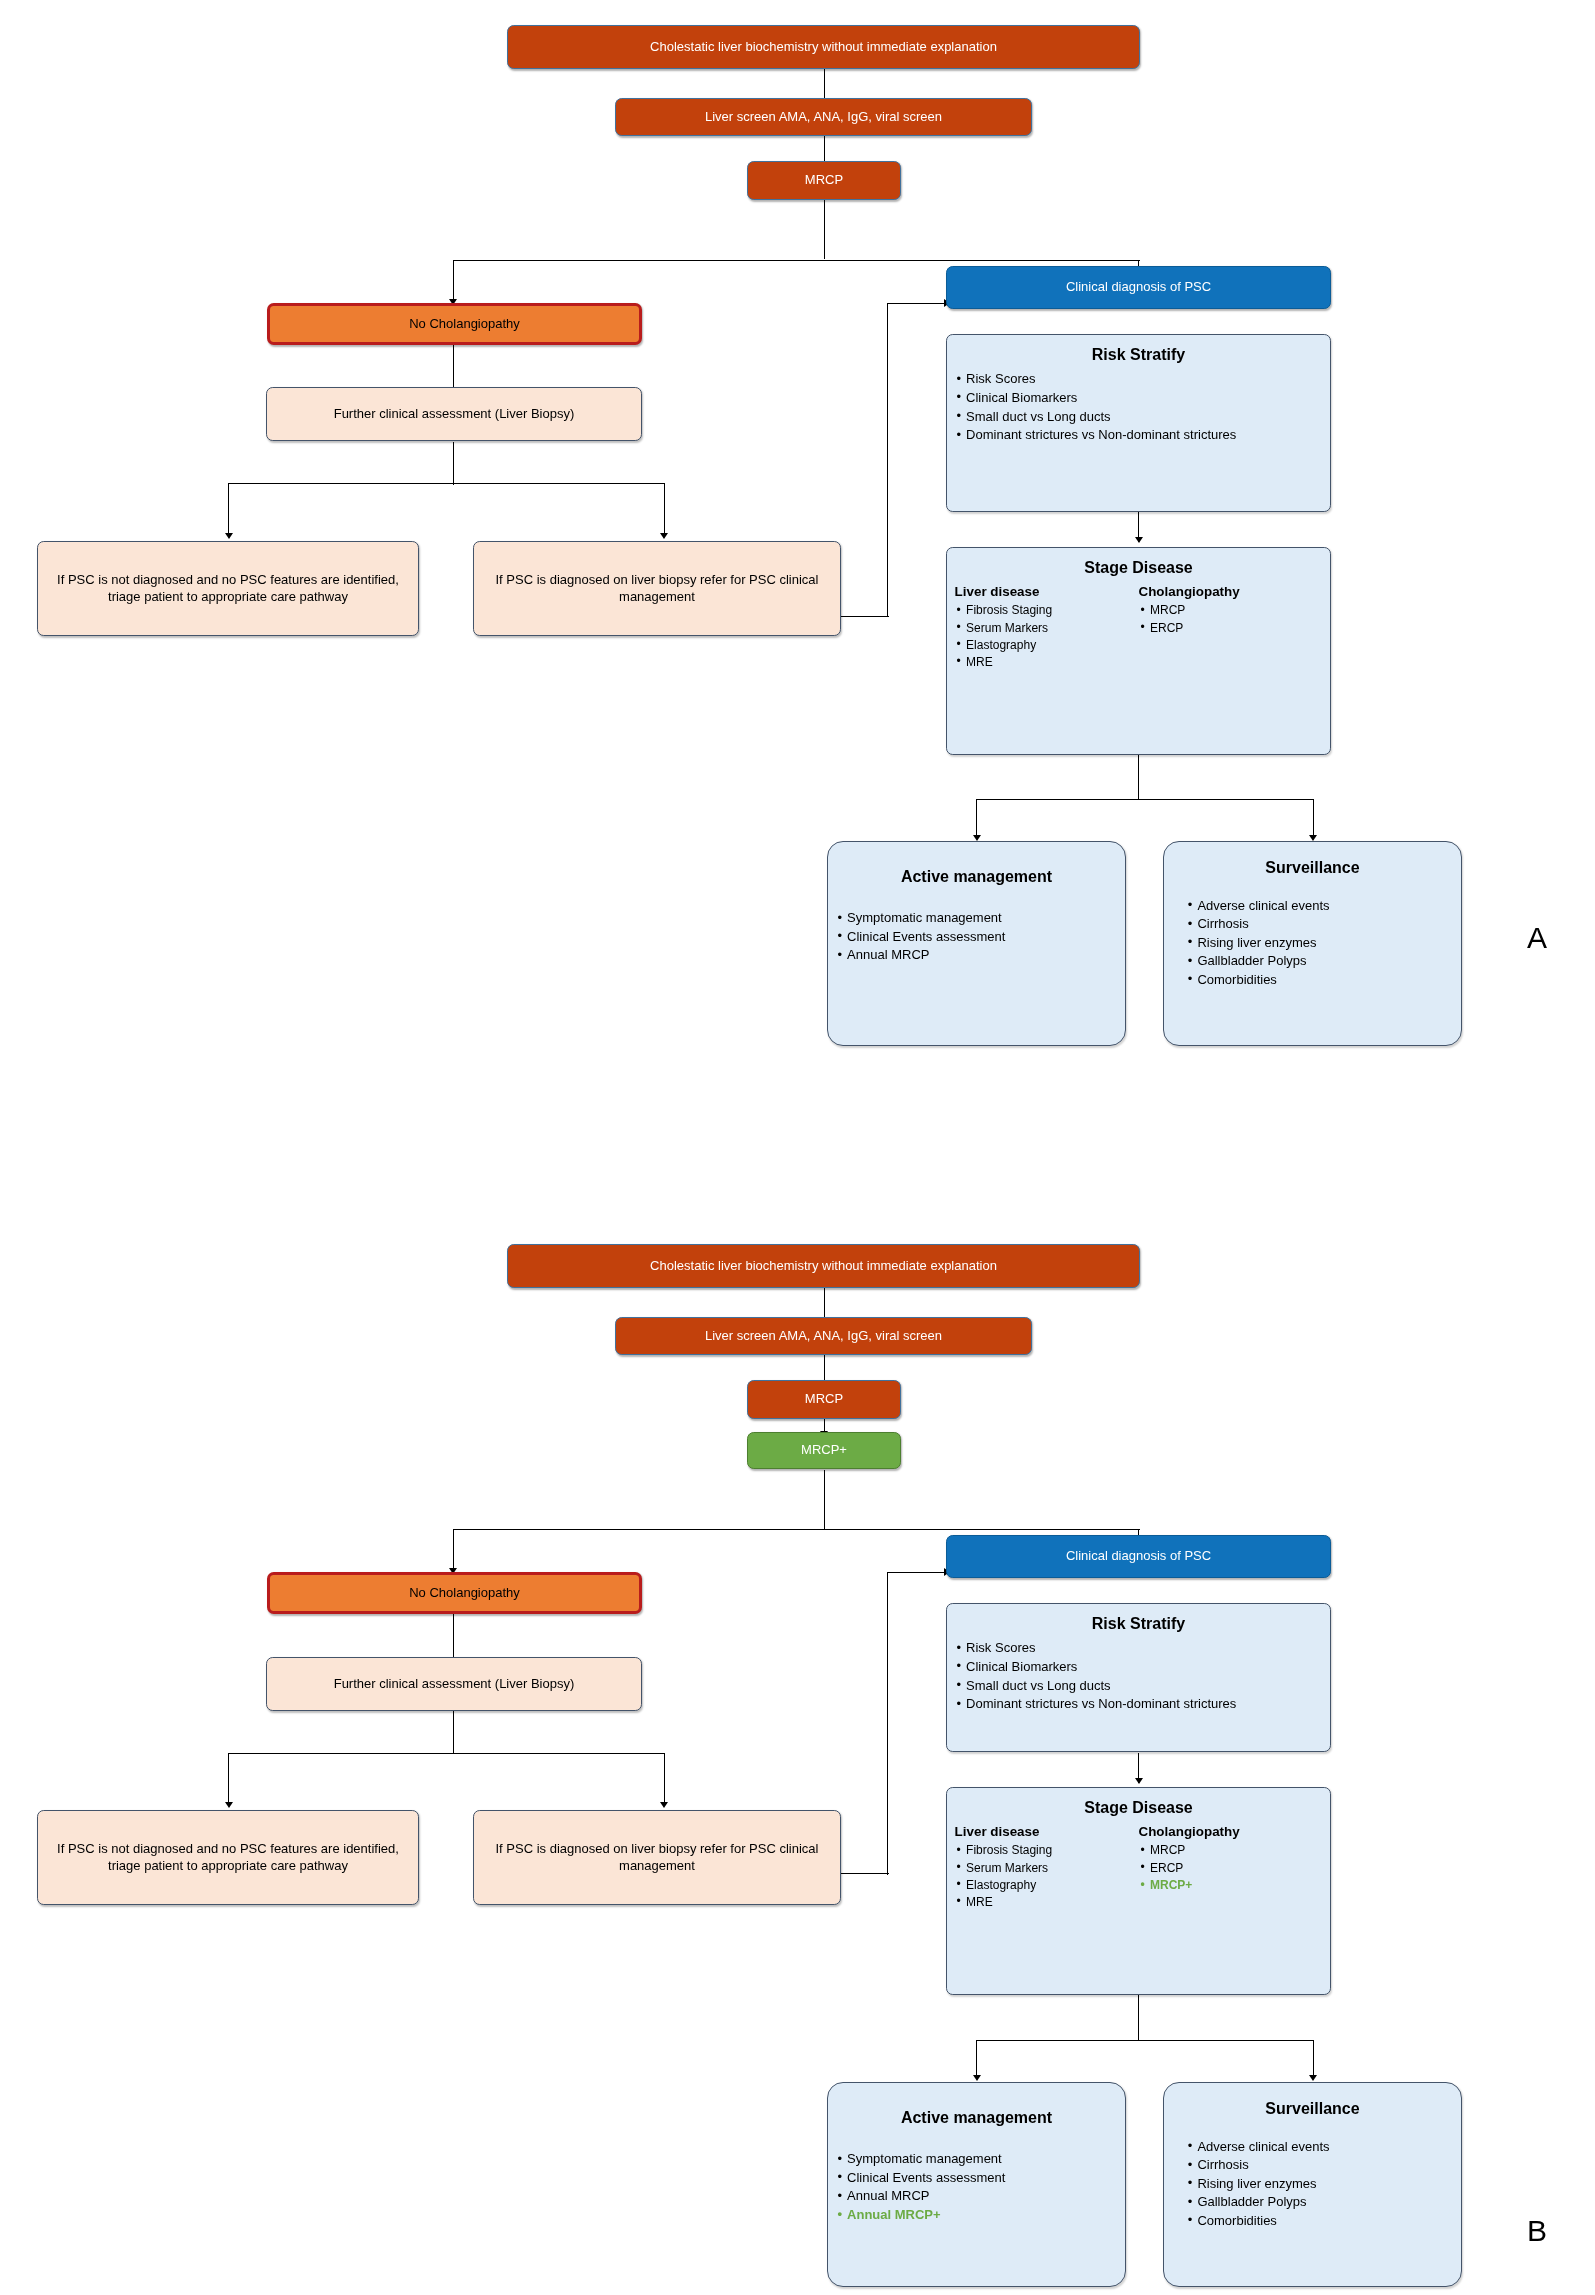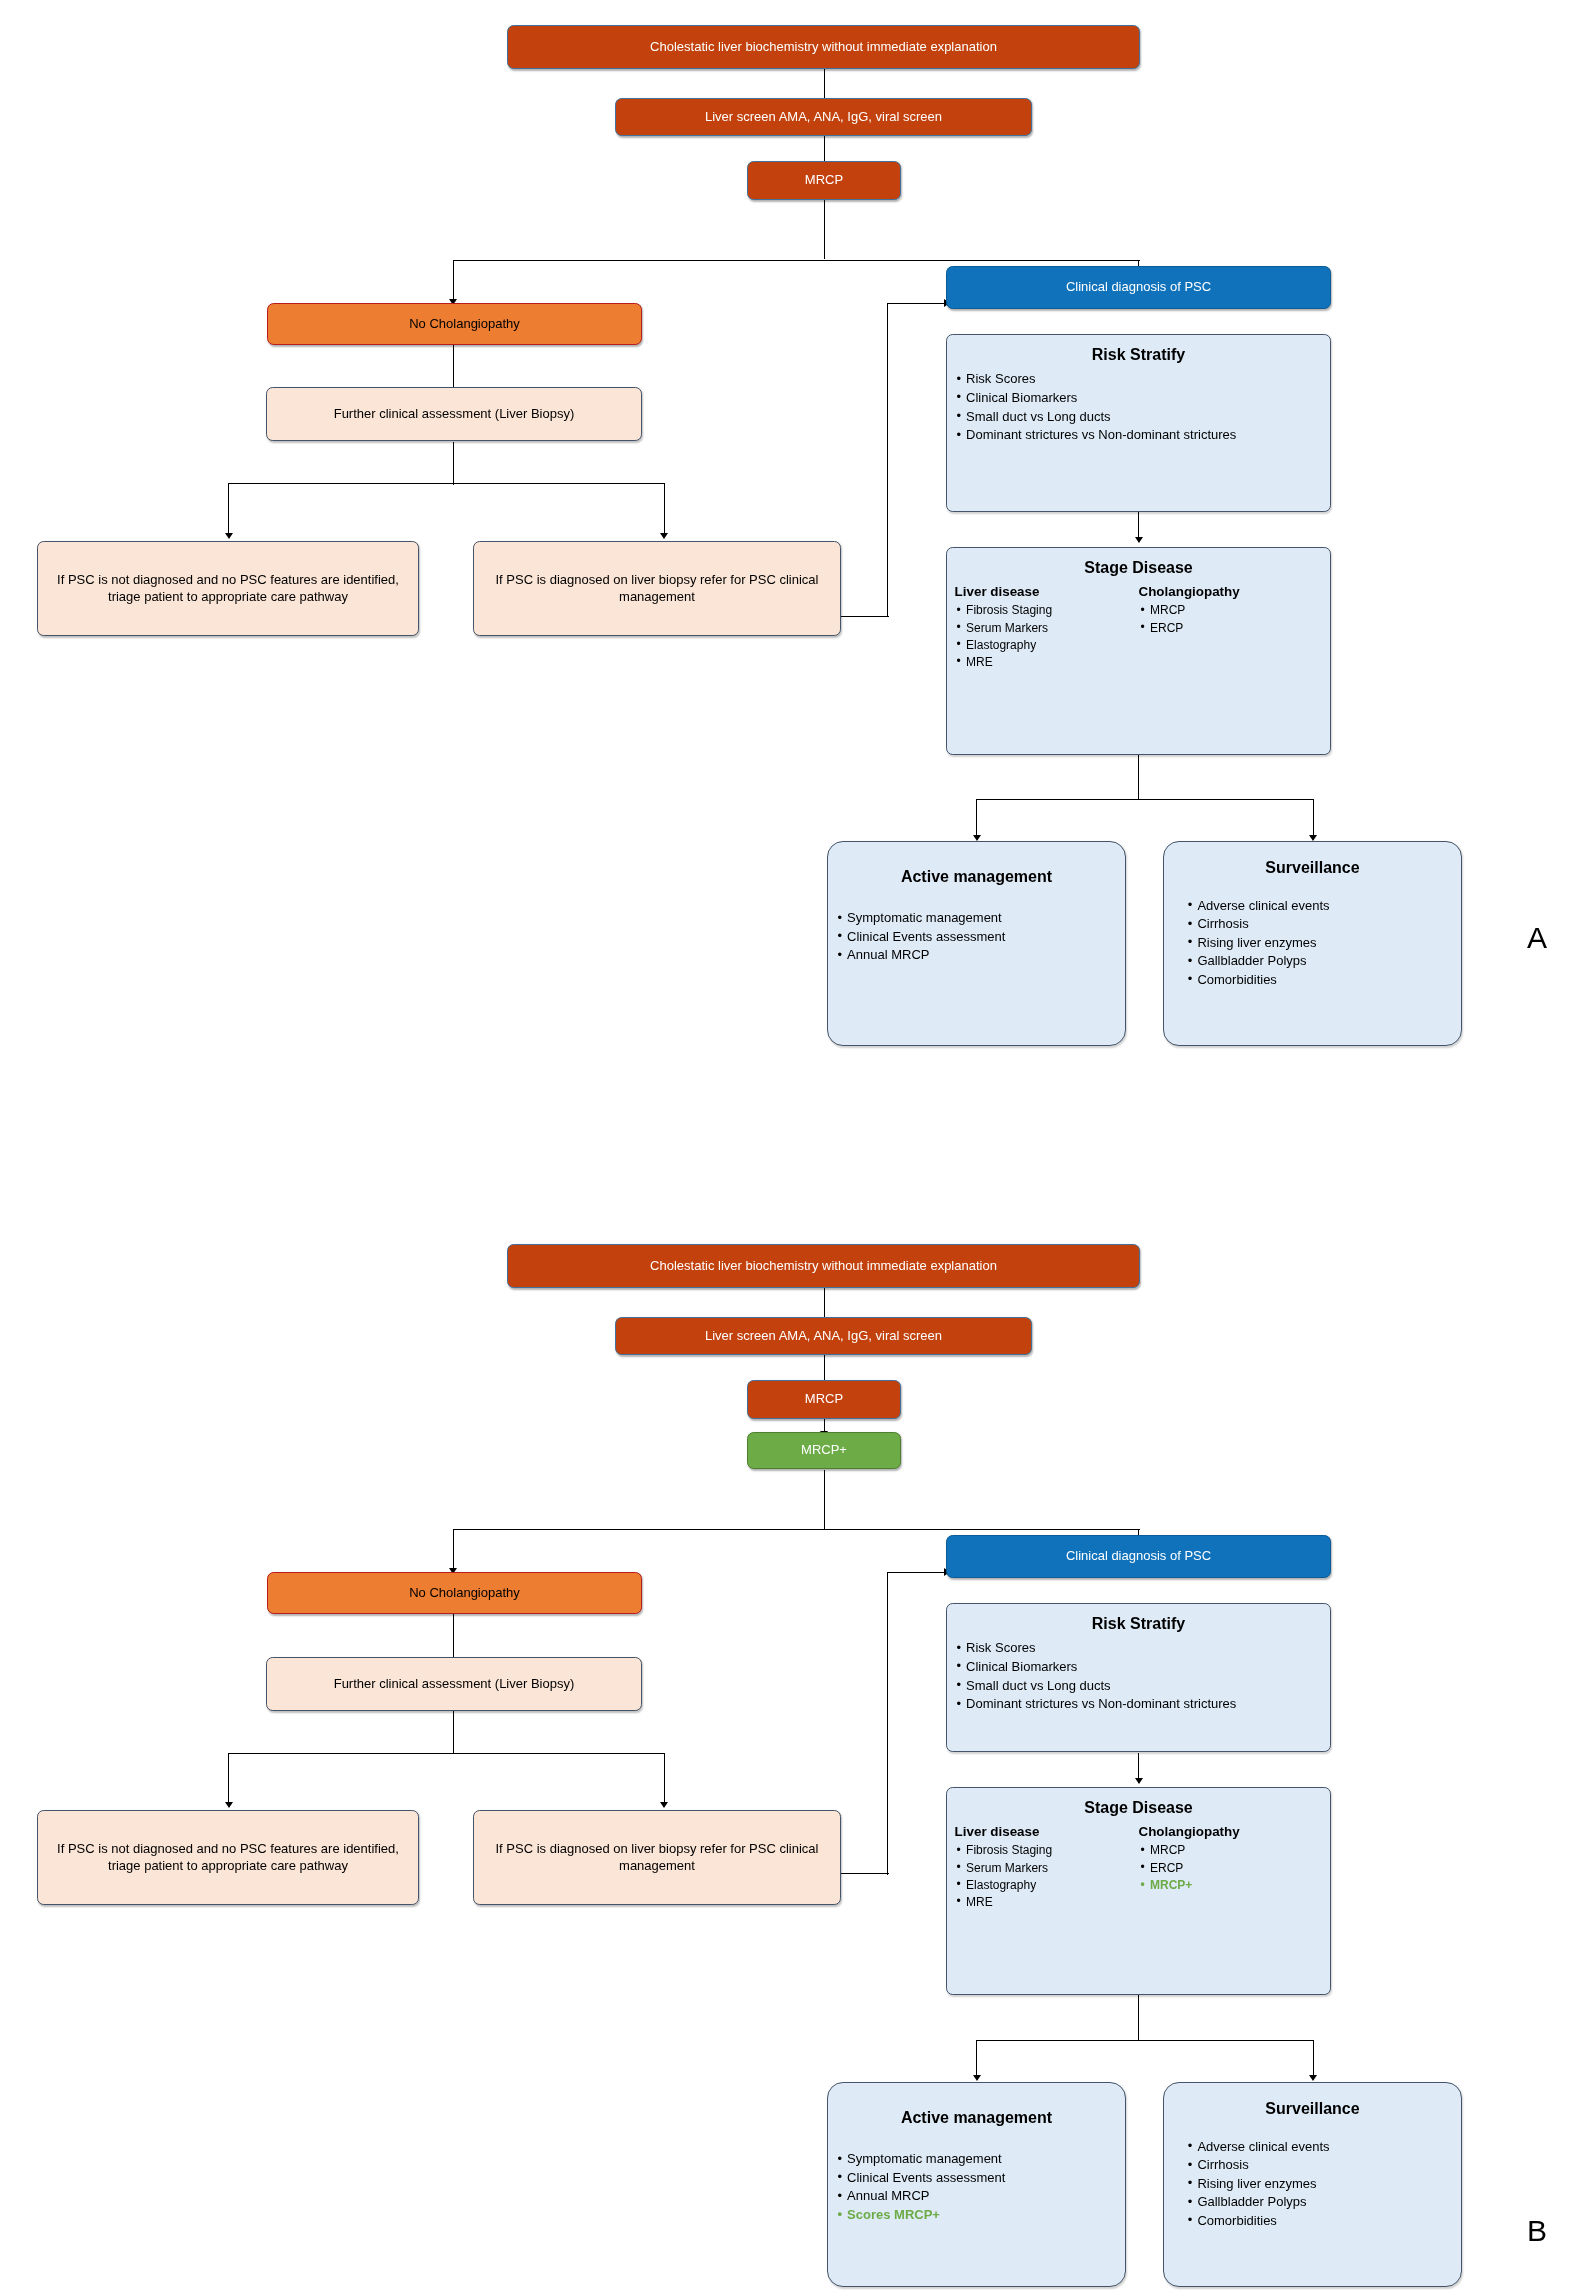--- a/index.html
+++ b/index.html
@@ -8,21 +8,21 @@
 
   .node{position:absolute;box-sizing:border-box;border-radius:6.7px;
         display:flex;flex-direction:column;align-items:center;justify-content:center;
         text-align:center;line-height:1.30;}
 
   
   .n-blue{background:#c2410c;border:1px solid #41719c;color:#ffffff;
           box-shadow:1px 1.4px 1.9px rgba(0,0,0,.30);}
   .n-blue-dark{background:#1072bb;border:1px solid #0b5c97;color:#ffffff;
           box-shadow:1px 1.4px 1.9px rgba(0,0,0,.30);}
-  .n-orange{background:#ed7d31;border:1px solid #b91c1c;color:#000000;
+  .n-orange{background:#ed7d31;border:3px solid #b91c1c;color:#000000;
           box-shadow:1px 1.4px 1.9px rgba(0,0,0,.30);padding-left:20px;}
   .n-green{background:#6cab45;border:1px solid #4d7f30;color:#ffffff;
           box-shadow:1px 1.4px 1.9px rgba(0,0,0,.30);}
   .n-peach{background:#fbe5d6;border:1px solid #44546a;color:#000000;
           box-shadow:1px 1.4px 1.9px rgba(0,0,0,.25);}
   .n-lightblue{background:#deebf7;border:1px solid #44546a;color:#000000;
           box-shadow:1px 1.4px 1.9px rgba(0,0,0,.18);}
 
   .n-blue,.n-blue-dark,.n-orange,.n-green{font-size:13px;}
   .n-peach{font-size:13px;padding:4.8px 6.7px;}
@@ -299,21 +299,21 @@
       </div>
     </div>
   </div>
 
   <div class="node n-lightblue listnode" style="left:827px;top:2082px;width:299px;height:205px;border-radius:16px;">
     <div class="hd" style="margin-top:18px;margin-bottom:22px;">Active management</div>
     <ul>
       <li>Symptomatic management</li>
       <li>Clinical Events assessment</li>
       <li>Annual MRCP</li>
-      <li class="green">Scores MRCP+</li>
+      <li class="green">Annual MRCP+</li>
     </ul>
   </div>
 
   <div class="node n-lightblue listnode" style="left:1163px;top:2082px;width:299px;height:205px;border-radius:16px;">
     <div class="hd" style="margin-top:9.5px;margin-bottom:18px;">Surveillance</div>
     <ul style="padding-left:14.3px;">
       <li>Adverse clinical events</li>
       <li>Cirrhosis</li>
       <li>Rising liver enzymes</li>
       <li>Gallbladder Polyps</li>

